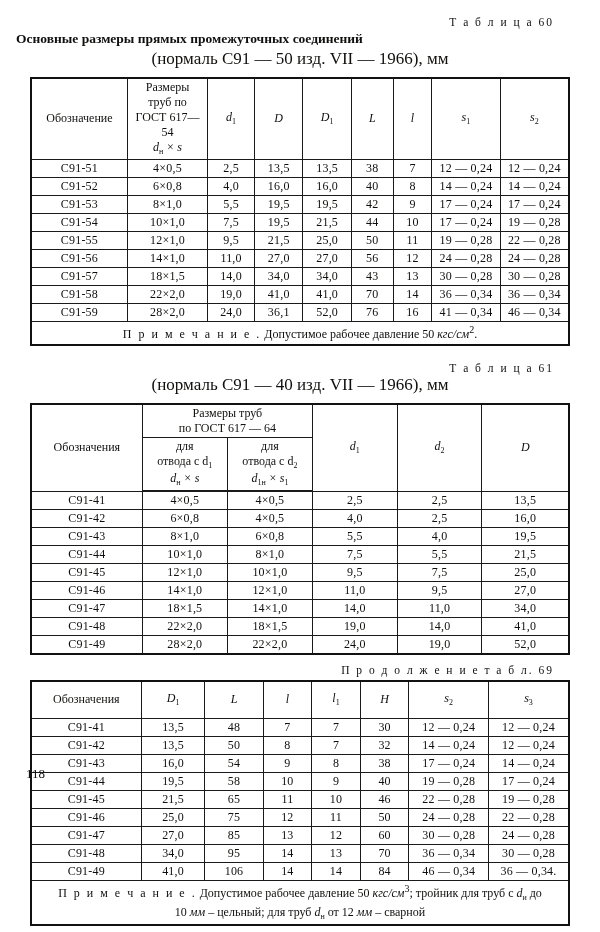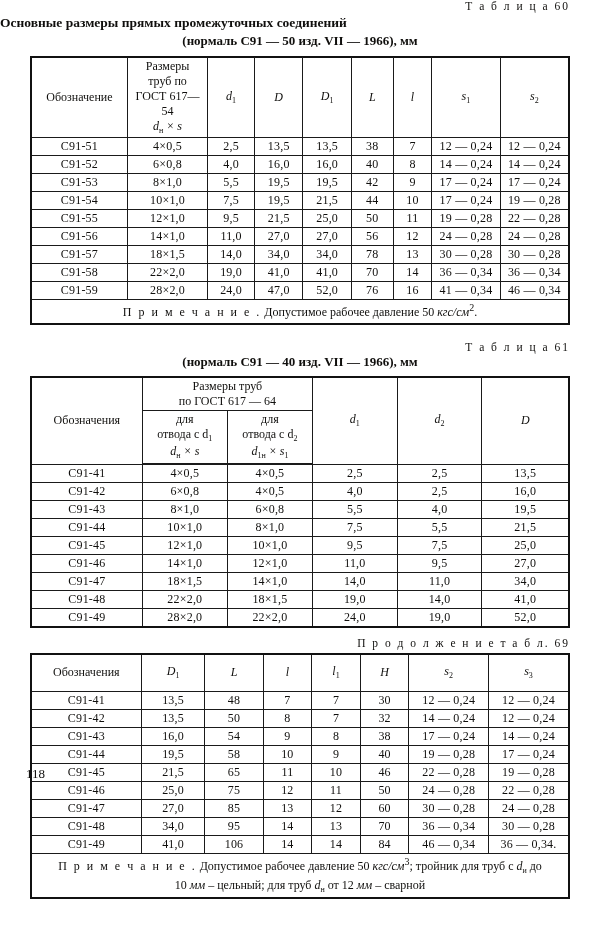--- a/index.html
+++ b/index.html
@@ -12,42 +12,42 @@
     height: 932px;
     font-family: "Liberation Serif", serif;
     color: #100f0d;
     position: relative;
     overflow: hidden;
   }
   .page {
     width: 600px;
     height: 814px;
     position: relative;
-    padding: 0;
+    padding: 16px;
     box-sizing: border-box;
   }
 
   .tbl-caption-right {
     text-align: right;
     font-size: 11.5px;
     letter-spacing: 2px;
     padding-right: 30px;
     margin-top: 0;
   }
   .tbl-title {
     text-align: left;
     font-weight: bold;
     font-size: 13.5px;
     line-height: 1.35;
     margin: 2px 0 0 0;
   }
   .tbl-sub {
     text-align: center;
-    font-weight: bold;
-    font-size: 13px;
+    font-weight: normal;
+    font-size: 17px;
     line-height: 1.35;
     margin: 0;
   }
 
   table.doc {
     border-collapse: collapse;
     margin: 6px auto 0 auto;
     width: 540px;
     background: #fff;
   }
@@ -198,41 +198,41 @@
       <td>12</td>
       <td>24 — 0,28</td>
       <td>24 — 0,28</td>
     </tr>
     <tr class="datarow">
       <td>С91-57</td>
       <td>18×1,5</td>
       <td>14,0</td>
       <td>34,0</td>
       <td>34,0</td>
-      <td>78</td>
+      <td>43</td>
       <td>13</td>
       <td>30 — 0,28</td>
       <td>30 — 0,28</td>
     </tr>
     <tr class="datarow">
       <td>С91-58</td>
       <td>22×2,0</td>
       <td>19,0</td>
       <td>41,0</td>
       <td>41,0</td>
       <td>70</td>
       <td>14</td>
       <td>36 — 0,34</td>
       <td>36 — 0,34</td>
     </tr>
     <tr class="datarow lastdata">
       <td>С91-59</td>
       <td>28×2,0</td>
       <td>24,0</td>
-      <td>47,0</td>
+      <td>36,1</td>
       <td>52,0</td>
       <td>76</td>
       <td>16</td>
       <td>41 — 0,34</td>
       <td>46 — 0,34</td>
     </tr>
 
     <tr>
       <td colspan="9" class="note">
         <span class="sp">П р и м е ч а н и е .</span>

